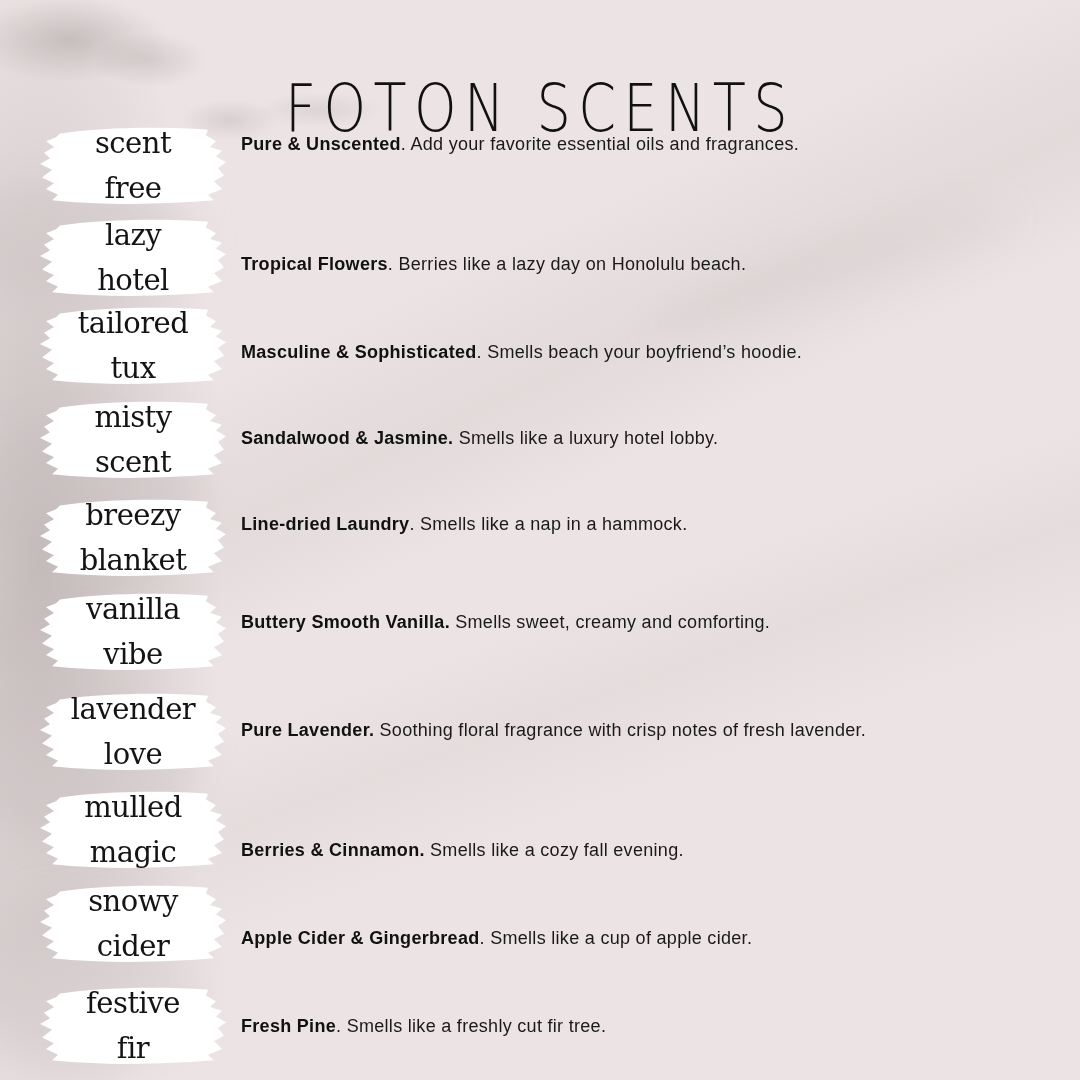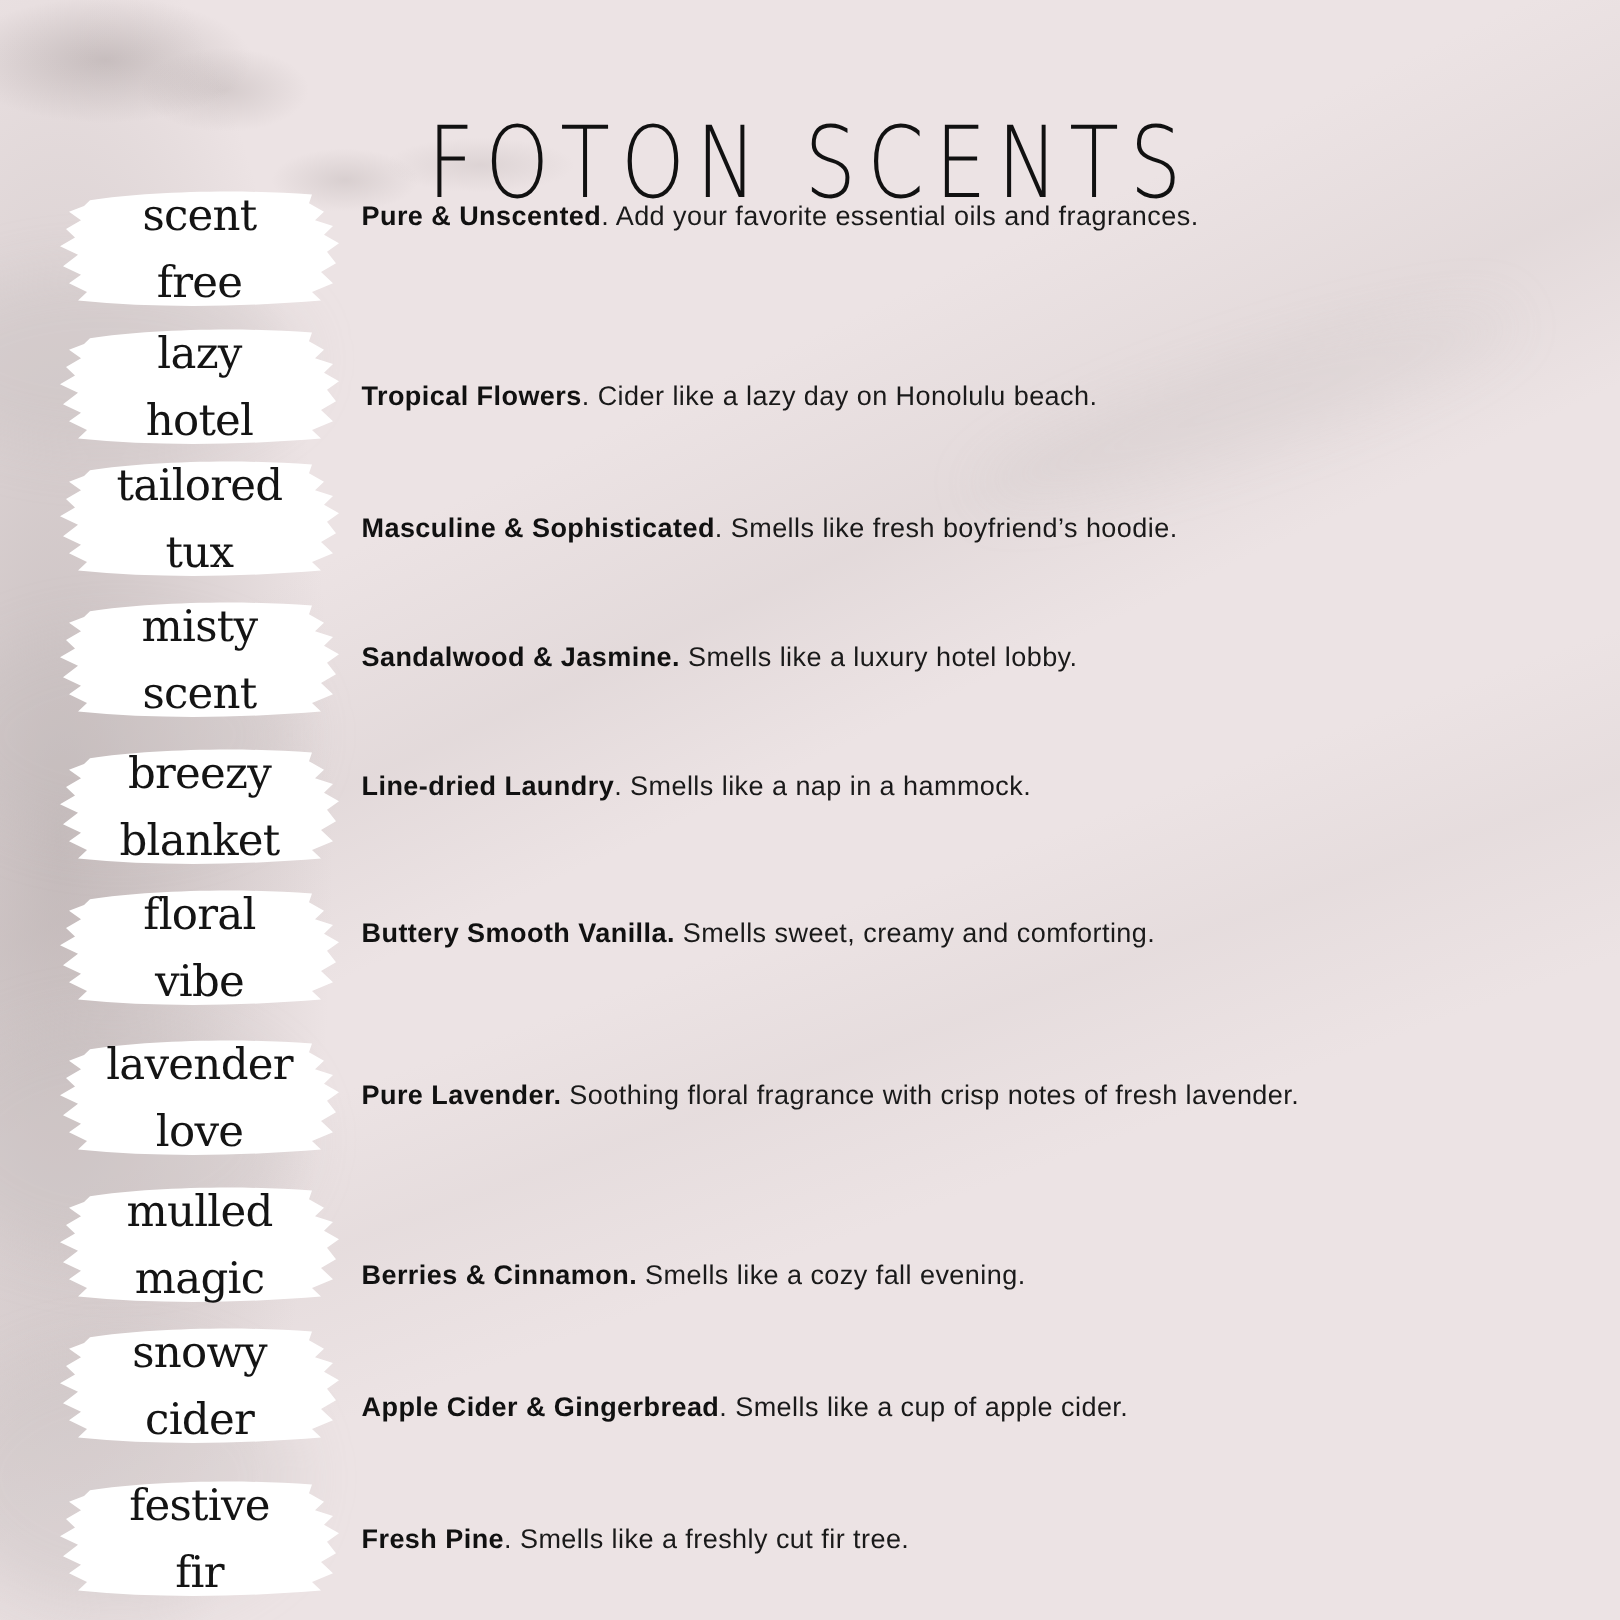--- a/index.html
+++ b/index.html
@@ -143,38 +143,38 @@
         <svg viewBox="0 0 190 88" preserveAspectRatio="none">
           <use href="#brush-shape" fill="#ffffff"></use>
         </svg>
       </div>
     <div class="label">
       <span>lazy</span>
       <span>hotel</span>
     </div>
   </div>
   <div class="desc" style="top:38px;">
-    <b>Tropical Flowers</b><span>. Cider like a lazy day on Honolulu beach.</span>
+    <b>Tropical Flowers</b><span>. Berries like a lazy day on Honolulu beach.</span>
   </div>
 </div>
 
 <div class="row" style="top:298px;">
   <div class="label-wrap" style="top:6px;">
     <div class="brush">
         <svg viewBox="0 0 190 88" preserveAspectRatio="none">
           <use href="#brush-shape" fill="#ffffff"></use>
         </svg>
       </div>
     <div class="label">
       <span>tailored</span>
       <span>tux</span>
     </div>
   </div>
   <div class="desc" style="top:38px;">
-    <b>Masculine &amp; Sophisticated</b><span>. Smells like fresh boyfriend’s hoodie.</span>
+    <b>Masculine &amp; Sophisticated</b><span>. Smells beach your boyfriend’s hoodie.</span>
   </div>
 </div>
 
 <div class="row" style="top:392px;">
   <div class="label-wrap" style="top:6px;">
     <div class="brush">
         <svg viewBox="0 0 190 88" preserveAspectRatio="none">
           <use href="#brush-shape" fill="#ffffff"></use>
         </svg>
       </div>
@@ -206,21 +206,21 @@
 </div>
 
 <div class="row" style="top:584px;">
   <div class="label-wrap" style="top:6px;">
     <div class="brush">
         <svg viewBox="0 0 190 88" preserveAspectRatio="none">
           <use href="#brush-shape" fill="#ffffff"></use>
         </svg>
       </div>
     <div class="label">
-      <span>floral</span>
+      <span>vanilla</span>
       <span>vibe</span>
     </div>
   </div>
   <div class="desc" style="top:22px;">
     <b>Buttery Smooth Vanilla.</b><span> Smells sweet, creamy and comforting.</span>
   </div>
 </div>
 
 <div class="row" style="top:684px;">
   <div class="label-wrap" style="top:6px;">

